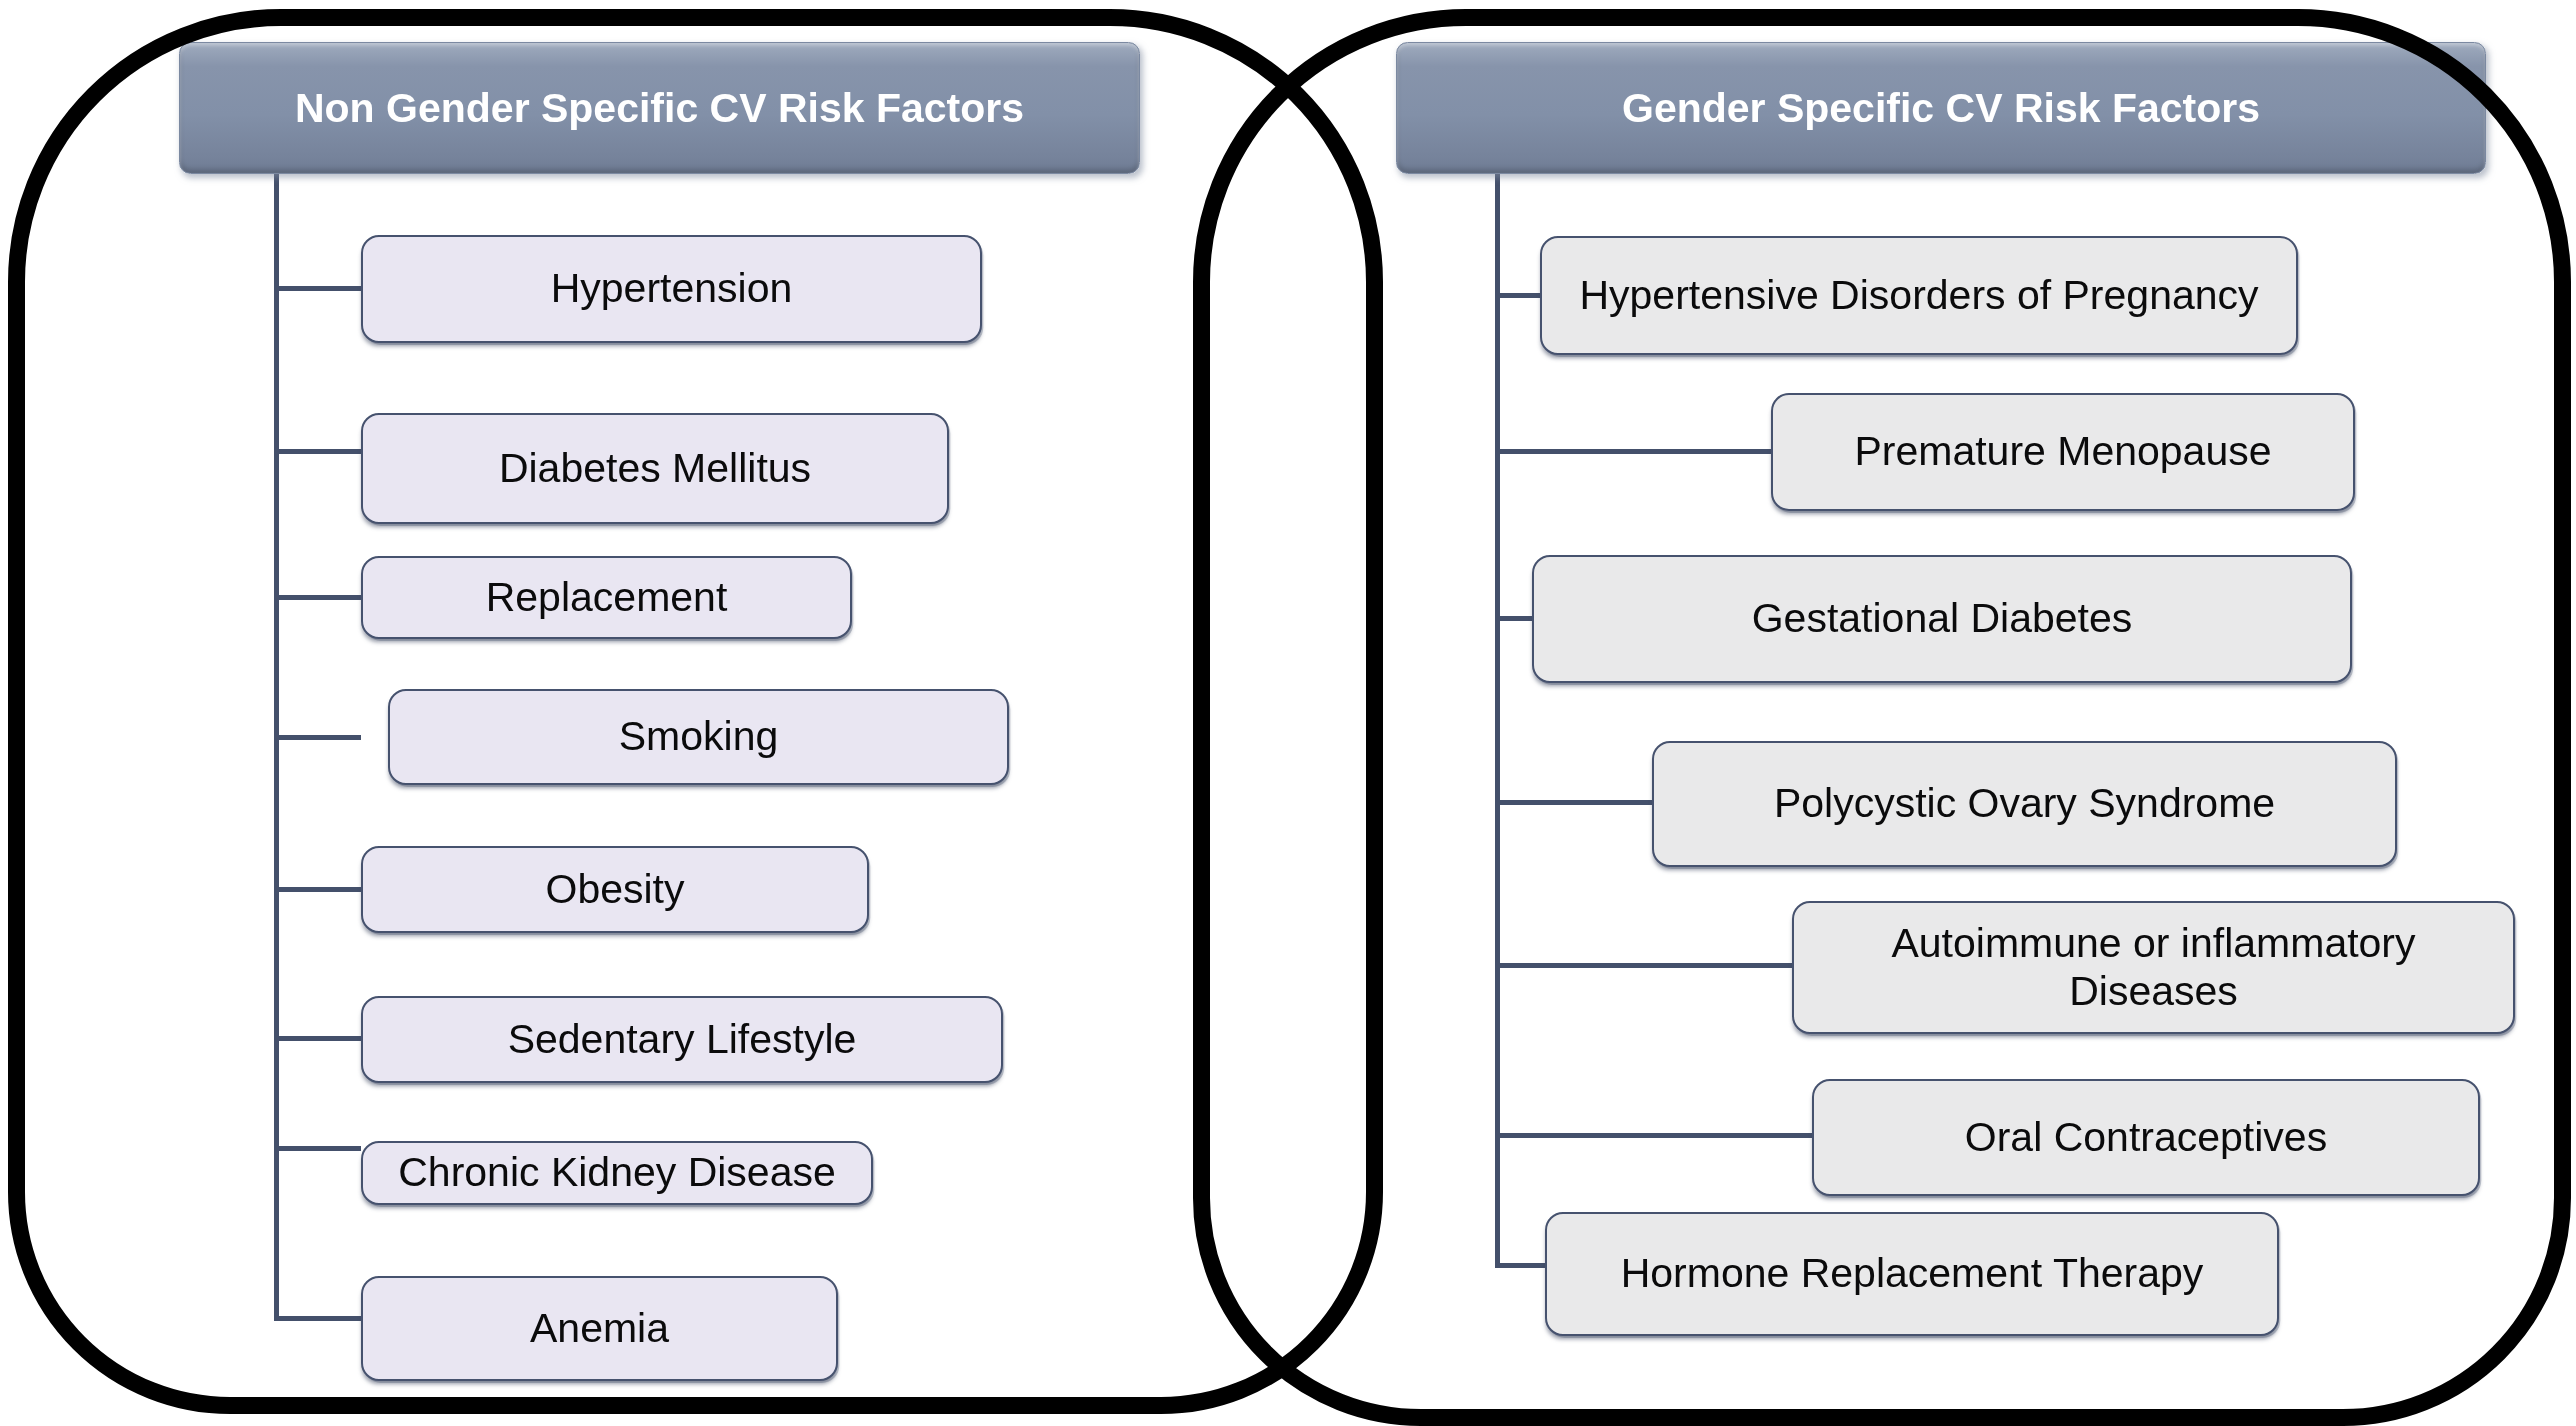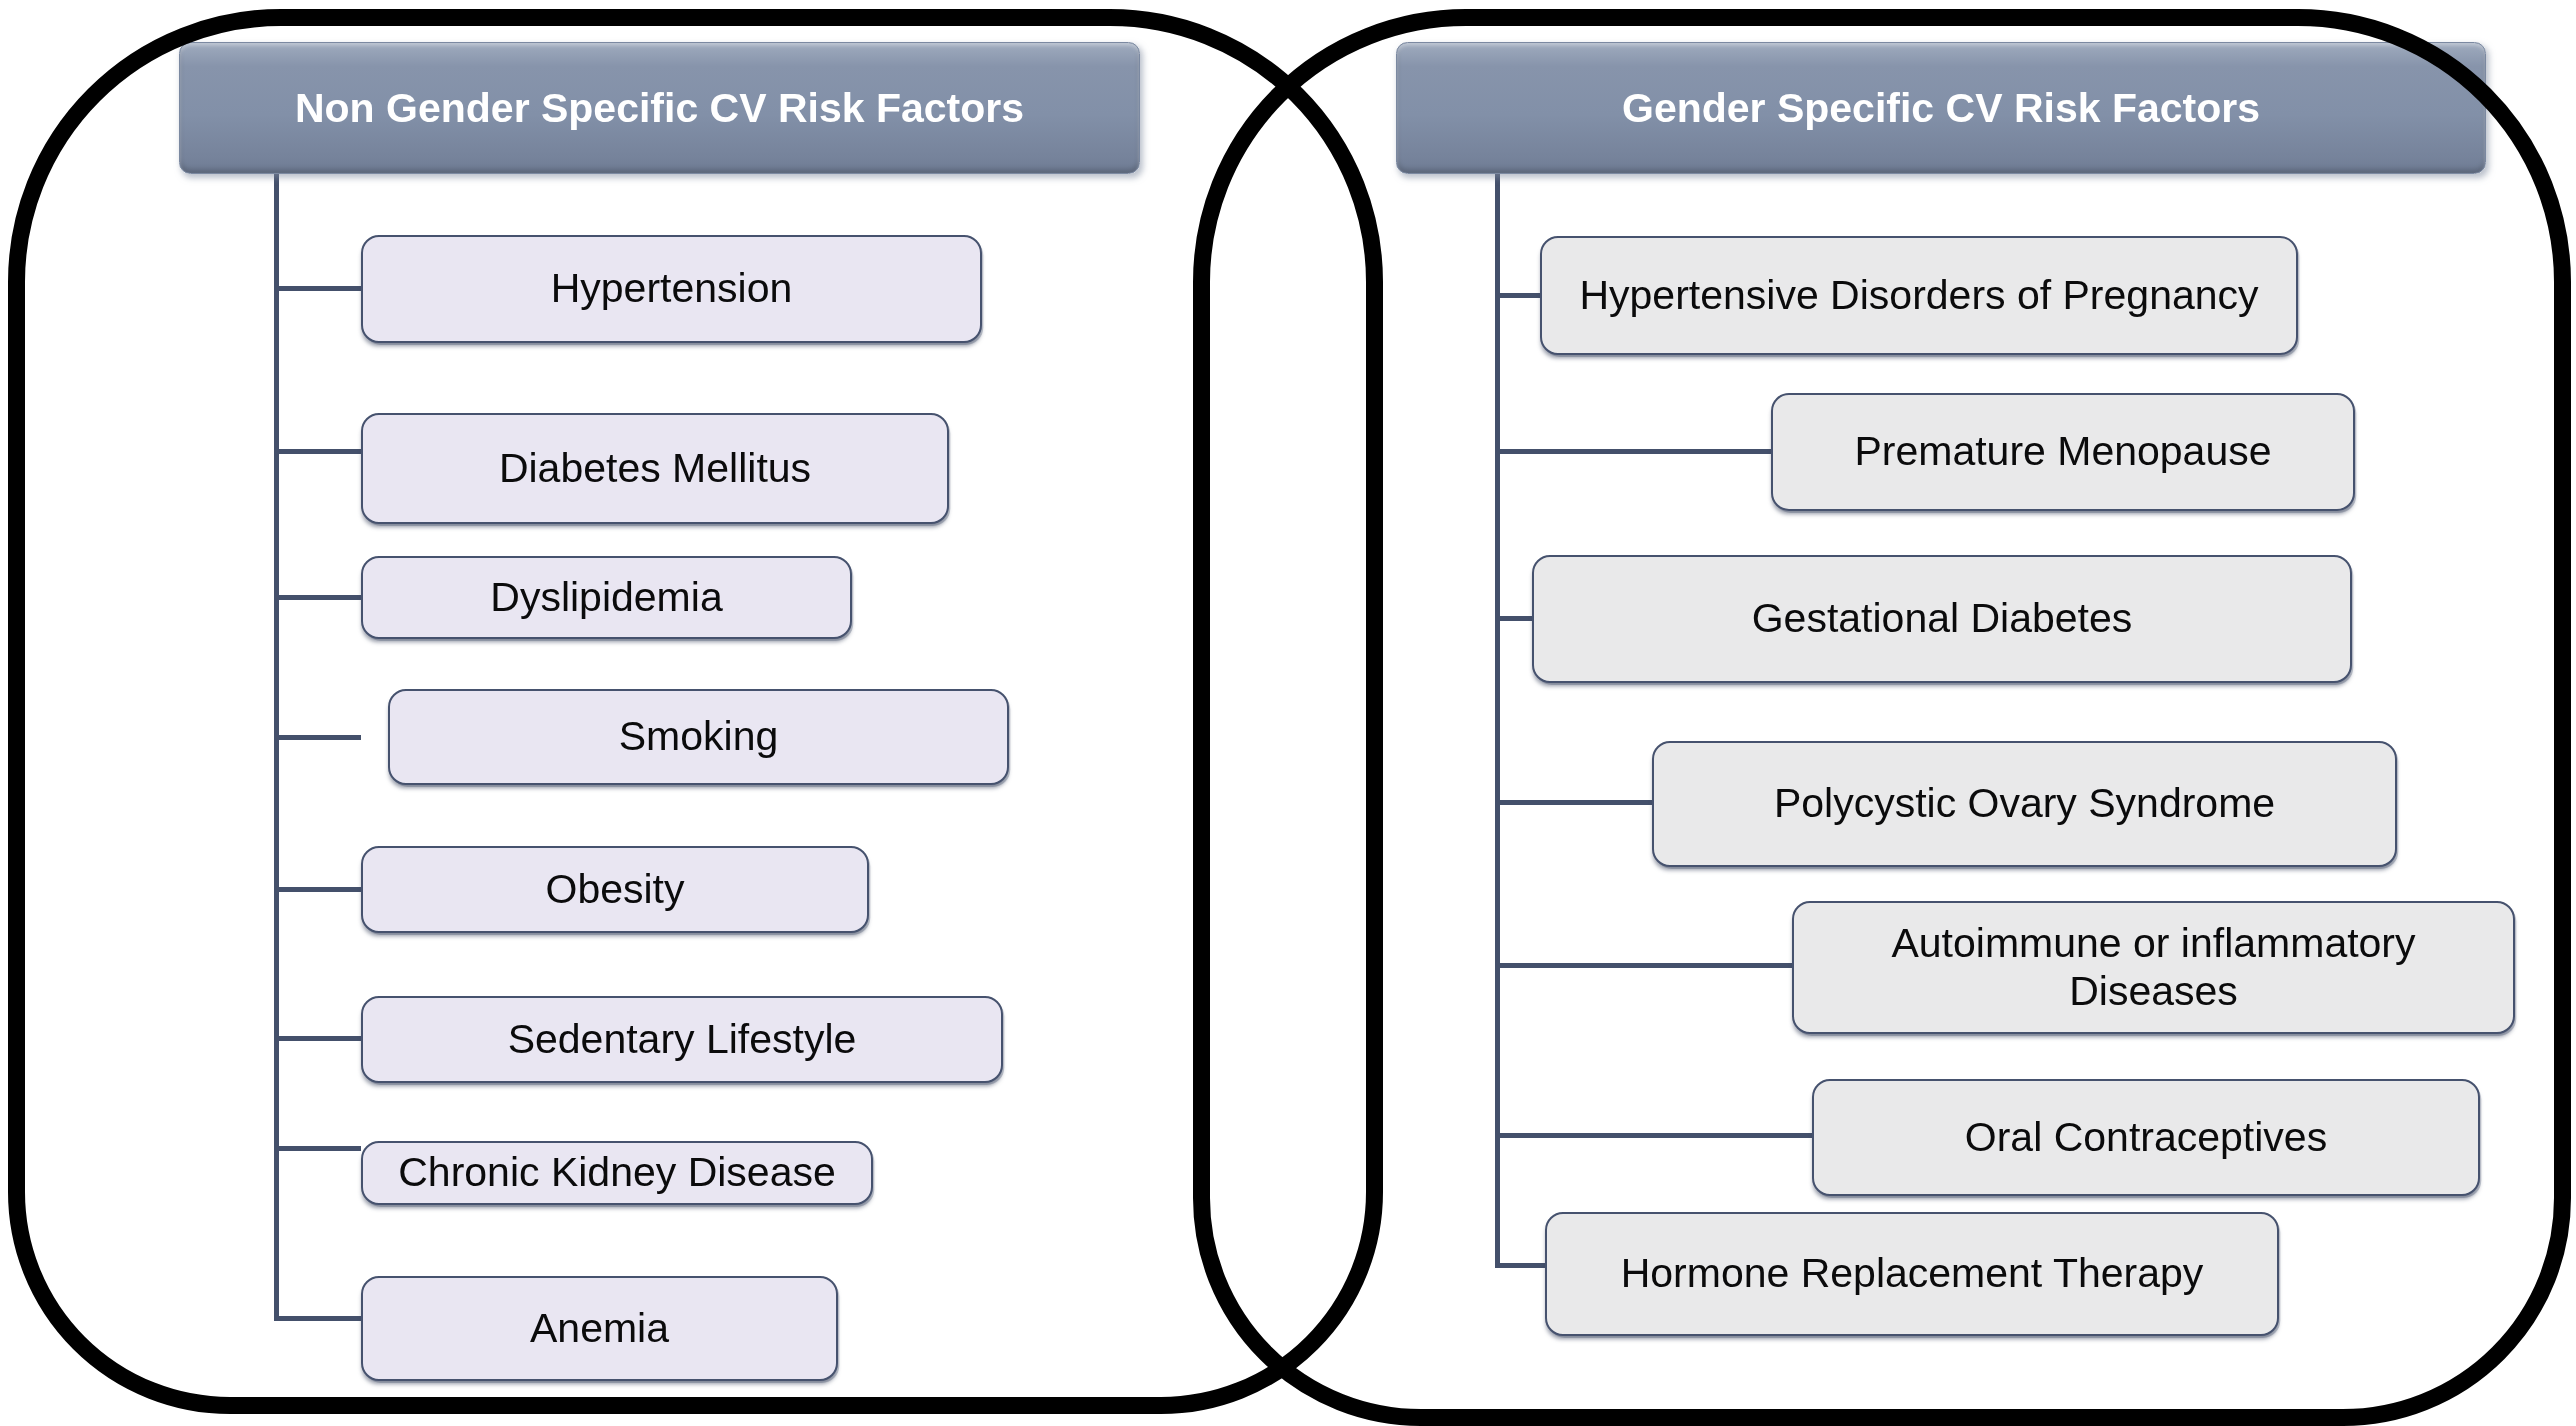--- a/index.html
+++ b/index.html
@@ -56,21 +56,21 @@
 <div class="abs connector" style="left:276px;top:1146px;width:85px;height:5.1px;"></div>
 <div class="abs connector" style="left:276px;top:1316px;width:85px;height:5.1px;"></div>
 
 <div class="abs item item-left" style="left:361px;top:235px;width:621px;height:108px;">
   <span>Hypertension</span>
 </div>
 <div class="abs item item-left" style="left:361px;top:397px;width:588px;height:111px;margin-top:16px;">
   <span>Diabetes Mellitus</span>
 </div>
 <div class="abs item item-left" style="left:361px;top:556px;width:491px;height:83px;">
-  <span>Dyslipidemia</span>
+  <span>Replacement</span>
 </div>
 <div class="abs item item-left" style="left:361px;top:689px;width:621px;height:96px;margin-left:27px;">
   <span>Smoking</span>
 </div>
 <div class="abs item item-left" style="left:361px;top:846px;width:508px;height:87px;">
   <span>Obesity</span>
 </div>
 <div class="abs item item-left" style="left:361px;top:996px;width:642px;height:87px;">
   <span>Sedentary Lifestyle</span>
 </div>

